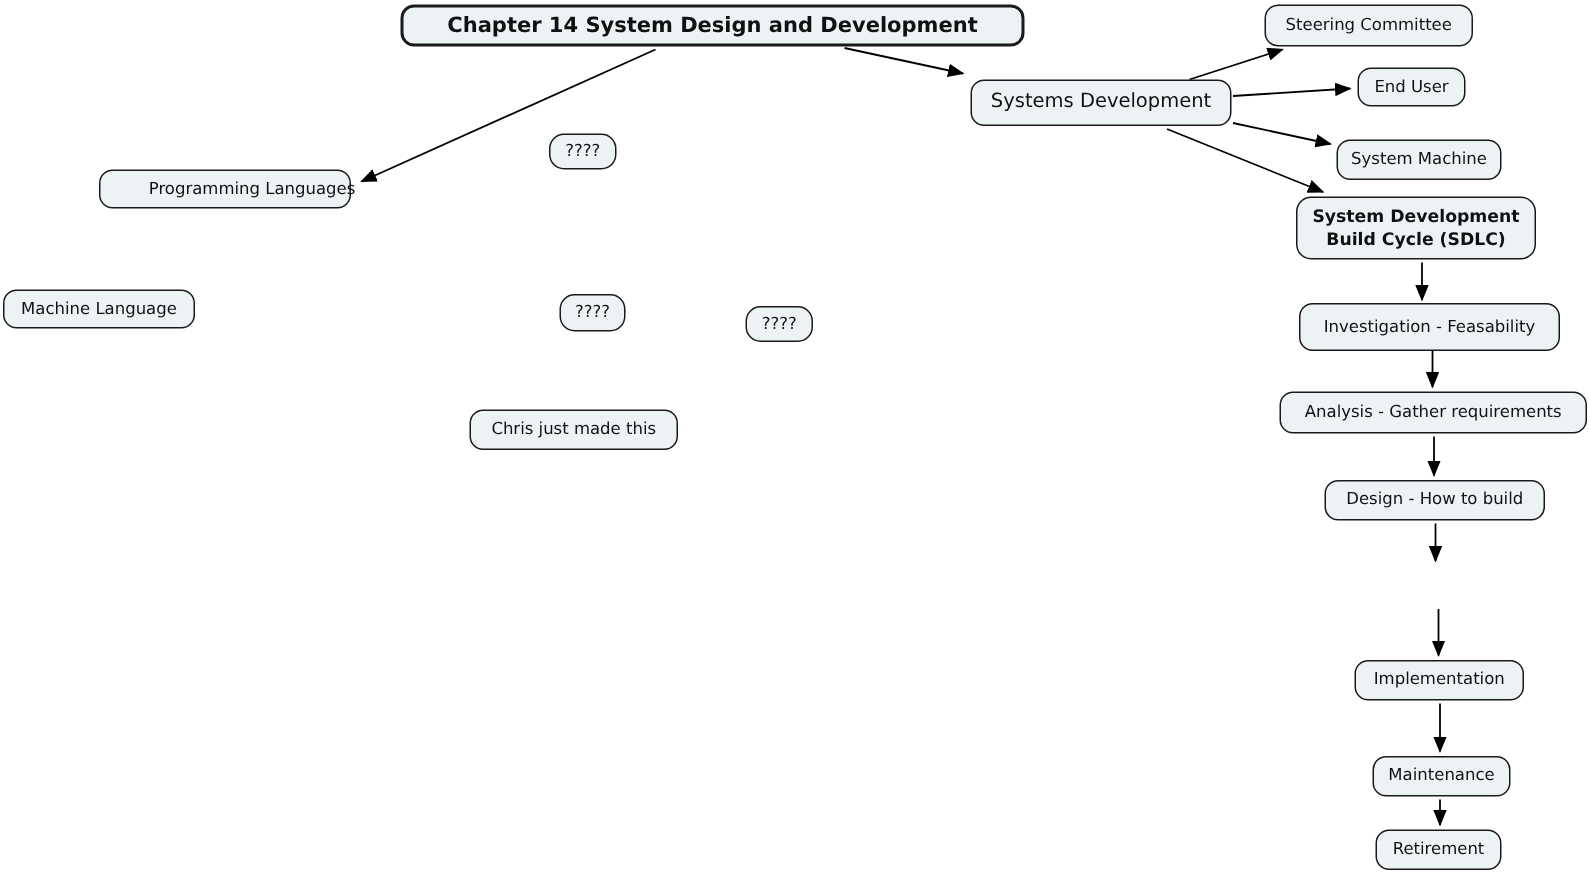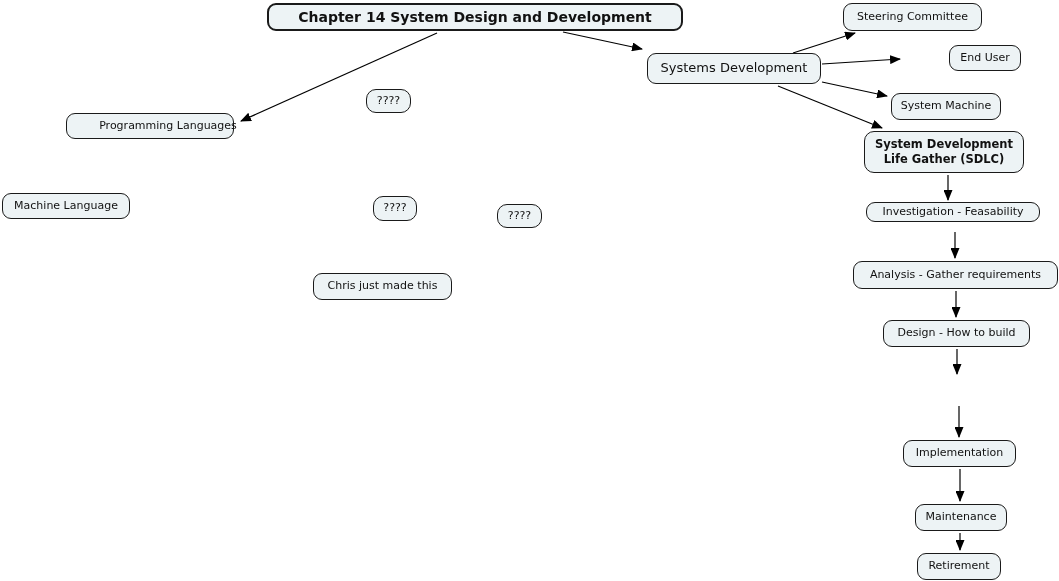--- a/index.html
+++ b/index.html
@@ -88,31 +88,31 @@
     </div>
     <div class="node" style="left: 313px; top: 273px; width: 139px; height: 27px; font-size: 11px; border-width: 1.4px; border-radius: 9px; background: rgb(237, 243, 245); border-color: rgb(26, 26, 26); color: rgb(17, 17, 17);">
       <div>Chris just made this</div>
     </div>
     <div class="node" style="left: 843px; top: 3px; width: 139px; height: 28px; font-size: 11px; border-width: 1.4px; border-radius: 9px; background: rgb(237, 243, 245); border-color: rgb(26, 26, 26); color: rgb(17, 17, 17);">
       <div>Steering Committee</div>
     </div>
     <div class="node" style="left: 647px; top: 53px; width: 174px; height: 31px; font-size: 13px; border-width: 1.4px; border-radius: 9px; background: rgb(237, 243, 245); border-color: rgb(26, 26, 26); color: rgb(17, 17, 17);">
       <div>Systems Development</div>
     </div>
-    <div class="node" style="left: 905px; top: 45px; width: 72px; height: 26px; font-size: 11px; border-width: 1.4px; border-radius: 9px; background: rgb(237, 243, 245); border-color: rgb(26, 26, 26); color: rgb(17, 17, 17); margin-left: 44px;">
+    <div class="node" style="left: 905px; top: 45px; width: 72px; height: 26px; font-size: 11px; border-width: 1.4px; border-radius: 9px; background: rgb(237, 243, 245); border-color: rgb(26, 26, 26); color: rgb(17, 17, 17);">
       <div>End User</div>
     </div>
     <div class="node" style="left: 891px; top: 93px; width: 110px; height: 27px; font-size: 11px; border-width: 1.4px; border-radius: 9px; background: rgb(237, 243, 245); border-color: rgb(26, 26, 26); color: rgb(17, 17, 17);">
       <div>System Machine</div>
     </div>
     <div class="node bold" style="left: 864px; top: 131px; width: 160px; height: 42px; font-size: 11.5px; border-width: 1.4px; border-radius: 10px; background: rgb(237, 243, 245); border-color: rgb(26, 26, 26); color: rgb(17, 17, 17);">
       <div>System Development</div>
-      <div>Life Gather (SDLC)</div>
+      <div>Build Cycle (SDLC)</div>
     </div>
-    <div class="node" style="left: 866px; top: 202px; width: 174px; height: 20px; font-size: 11px; border-width: 1.4px; border-radius: 9px; background: rgb(237, 243, 245); border-color: rgb(26, 26, 26); color: rgb(17, 17, 17);">
+    <div class="node" style="left: 866px; top: 202px; width: 174px; height: 32px; font-size: 11px; border-width: 1.4px; border-radius: 9px; background: rgb(237, 243, 245); border-color: rgb(26, 26, 26); color: rgb(17, 17, 17);">
       <div>Investigation - Feasability</div>
     </div>
     <div class="node" style="left: 853px; top: 261px; width: 205px; height: 28px; font-size: 11px; border-width: 1.4px; border-radius: 9px; background: rgb(237, 243, 245); border-color: rgb(26, 26, 26); color: rgb(17, 17, 17);">
       <div>Analysis - Gather requirements</div>
     </div>
     <div class="node" style="left: 883px; top: 320px; width: 147px; height: 27px; font-size: 11px; border-width: 1.4px; border-radius: 9px; background: rgb(237, 243, 245); border-color: rgb(26, 26, 26); color: rgb(17, 17, 17);">
       <div>Design - How to build</div>
     </div>
     <div class="node" style="left: 903px; top: 440px; width: 113px; height: 27px; font-size: 11px; border-width: 1.4px; border-radius: 9px; background: rgb(237, 243, 245); border-color: rgb(26, 26, 26); color: rgb(17, 17, 17);">
       <div>Implementation</div>

